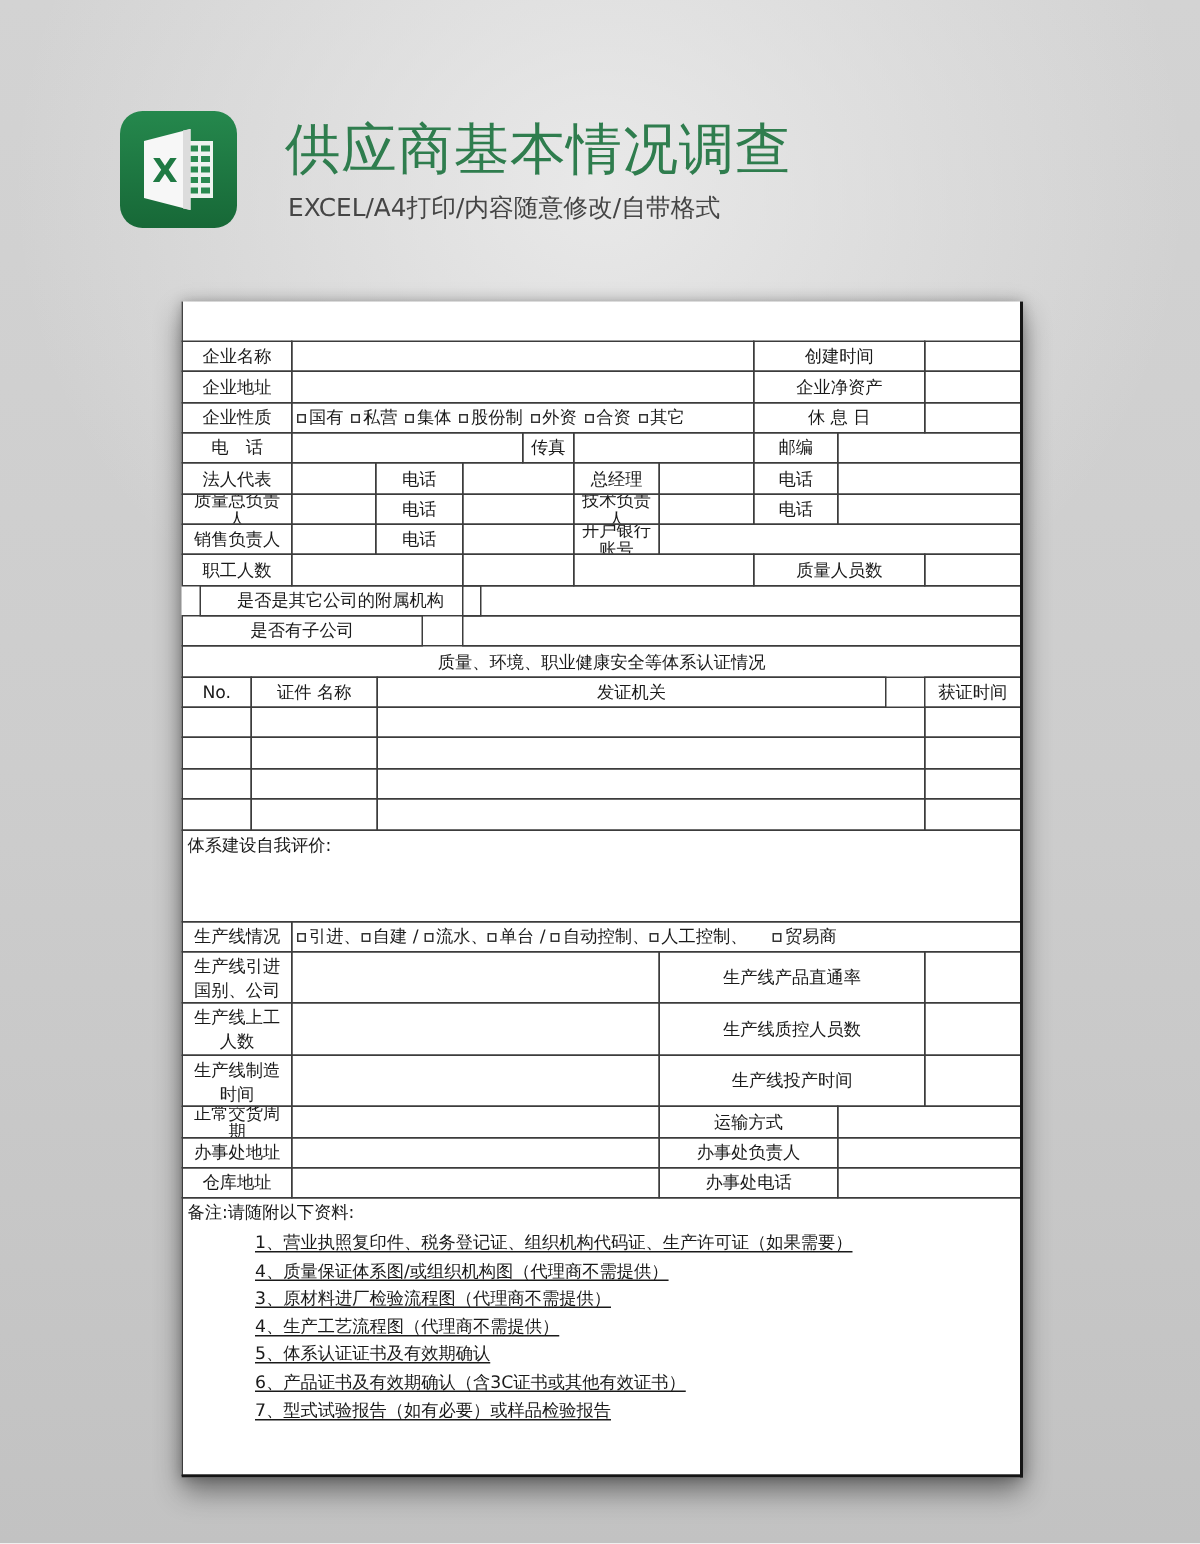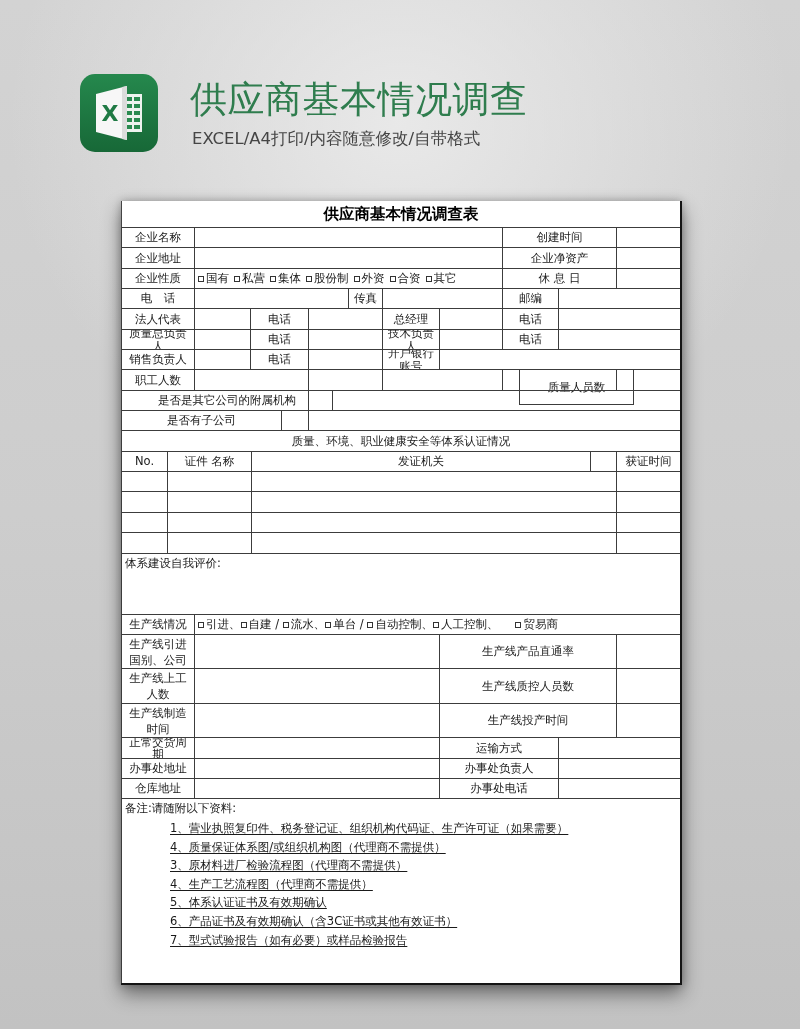--- a/index.html
+++ b/index.html
@@ -63,21 +63,20 @@
       <polygon points="16,20 47,12 47,66 16,58" fill="#f7f7f7"></polygon>
       <polygon points="42,13 47,12 47,66 42,65" fill="#dcdcdc"></polygon>
       <text x="30" y="47" font-family="DejaVu Sans, sans-serif" font-size="22" font-weight="bold" fill="#1f7a44" text-anchor="middle">X</text>
     </svg>
   </div>
   <div class="app-title">供应商基本情况调查</div>
   <div class="app-subtitle">EXCEL/A4打印/内容随意修改/自带格式</div>
 
   <div class="sheet">
     <div class="edge" style="left:0;top:0;width:1px;height:27px;background:#444"></div>
-    <div class="sheet-title">供应商基本情况调查表</div>
 
     <div class="c" style="left:0;top:26px;width:74px;height:21px">
         <span>企业名称</span>
       </div>
     <div class="c in" style="left:73px;top:26px;width:309px;height:21px"></div>
     <div class="c" style="left:381px;top:26px;width:115px;height:21px">
         <span>创建时间</span>
       </div>
     <div class="c in" style="left:495px;top:26px;width:65px;height:21px"></div>
 
@@ -187,26 +186,26 @@
         <span class="w4">开户银行账号</span>
       </div>
     <div class="c in" style="left:318px;top:148px;width:242px;height:21px"></div>
 
     <div class="c" style="left:0;top:168px;width:74px;height:22px">
         <span>职工人数</span>
       </div>
     <div class="c in" style="left:73px;top:168px;width:115px;height:22px"></div>
     <div class="c in" style="left:187px;top:168px;width:75px;height:22px"></div>
     <div class="c in" style="left:261px;top:168px;width:121px;height:22px"></div>
-    <div class="c" style="left:398px;top:168px;width:115px;height:36px">
+    <div class="c" style="left:381px;top:168px;width:115px;height:22px">
         <span>质量人员数</span>
       </div>
     <div class="c in" style="left:495px;top:168px;width:65px;height:22px"></div>
 
-    <div class="c" style="left:0;top:189px;width:212px;height:21px">
+    <div class="c" style="left:12px;top:189px;width:188px;height:21px">
         <span>是否是其它公司的附属机构</span>
       </div>
     <div class="c in" style="left:187px;top:189px;width:373px;height:21px"></div>
 
     <div class="c" style="left:0;top:209px;width:161px;height:21px">
         <span>是否有子公司</span>
       </div>
     <div class="c in" style="left:187px;top:209px;width:373px;height:21px"></div>
 
     <div class="c" style="left:0;top:229px;width:560px;height:22px">

